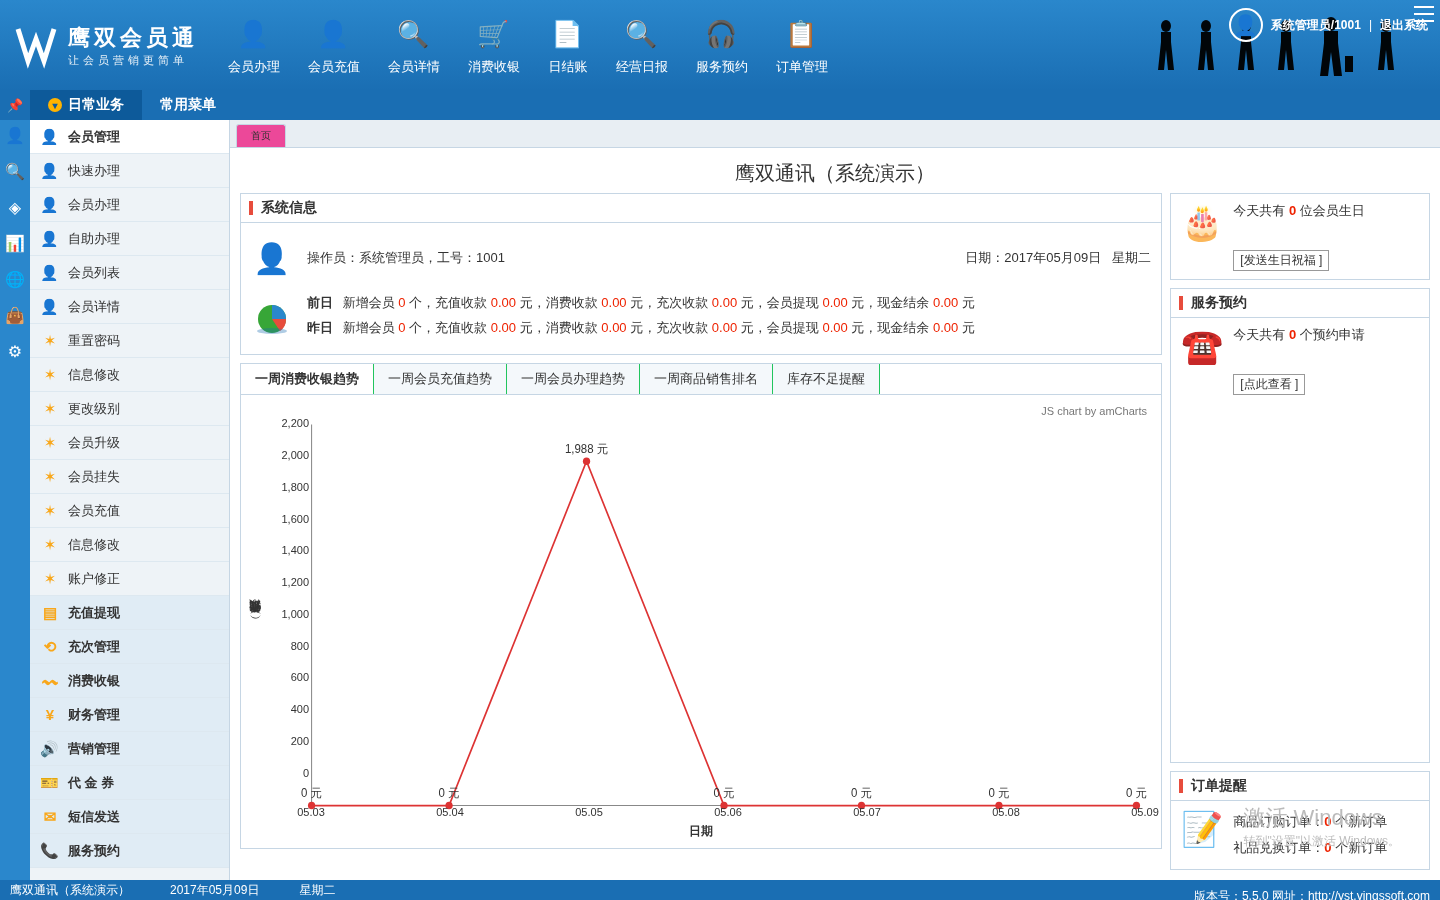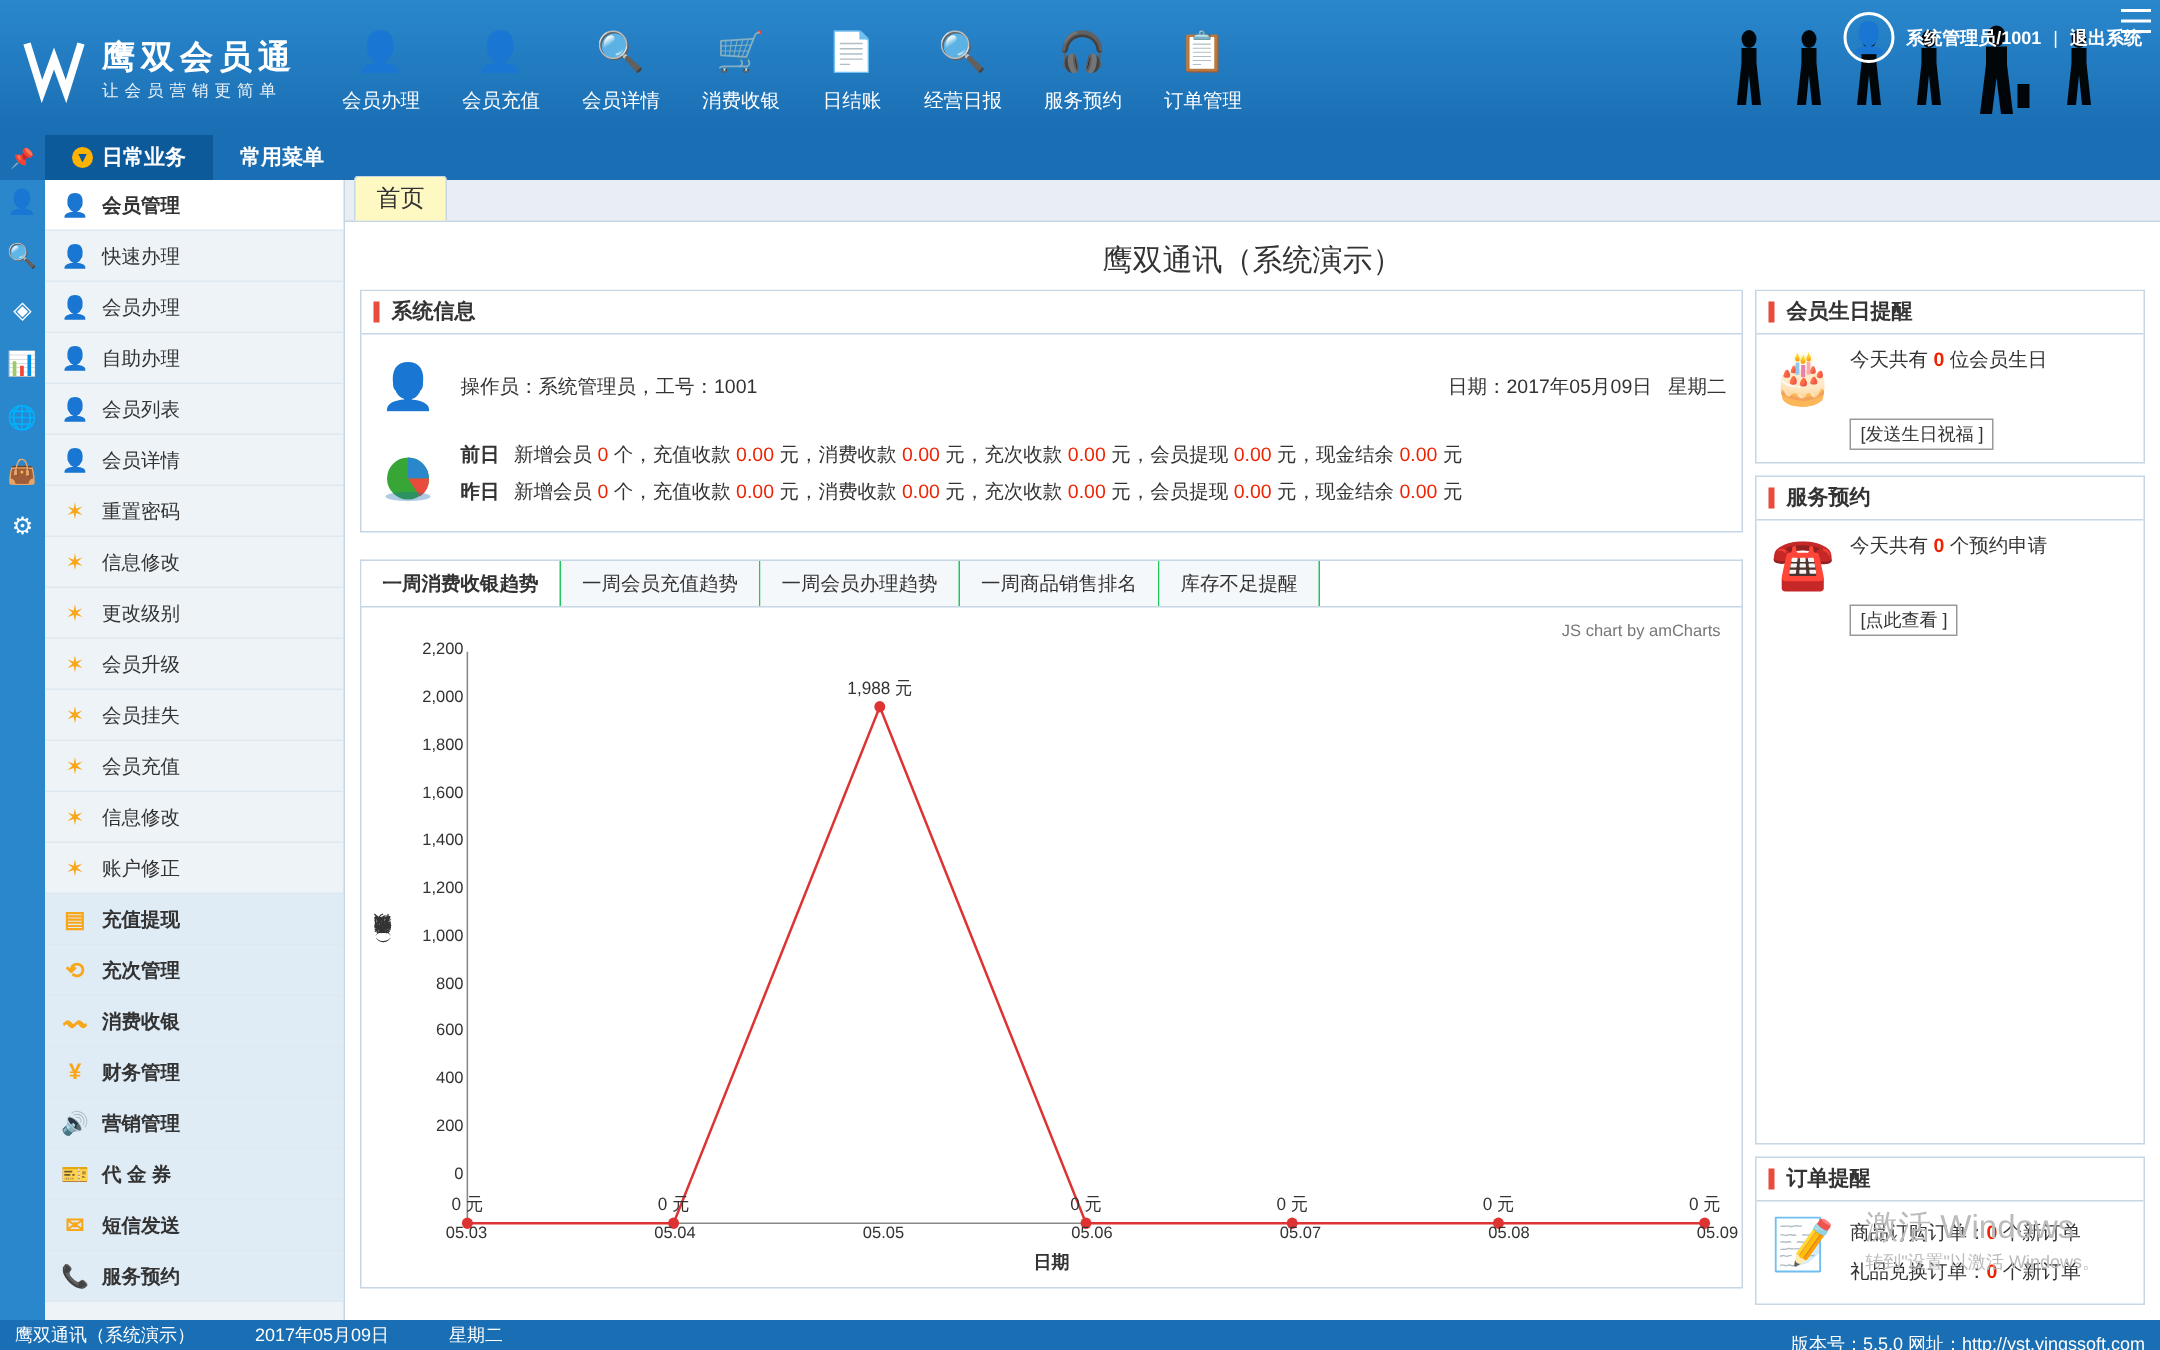--- a/index.html
+++ b/index.html
@@ -34,25 +34,25 @@
 .iconbar .ib { width:22px; height:22px; display:flex; align-items:center; justify-content:center; cursor:pointer; font-size:16px; }
 .sidebar { width:200px; background:#eef3f7; border-right:1px solid #c6d6e4; overflow-y:auto; }
 .side-item { height:34px; display:flex; align-items:center; padding:0 10px; gap:8px; cursor:pointer; border-bottom:1px solid #dde8f0; font-size:13px; }
 .side-item.group { font-weight:bold; background:#e0ecf5; }
 .side-item.sel { background:#fff; font-weight:bold; }
 .side-ico { width:20px; height:20px; display:flex; align-items:center; justify-content:center; color:#f8a71b; font-size:15px; }
 .side-ico.person { color:#2a87cc; }
 
 .content { flex:1; background:#fff; display:flex; flex-direction:column; }
 .tabstrip { height:28px; background:#e8eef3; border-bottom:1px solid #c6d6e4; display:flex; align-items:flex-end; padding-left:6px; }
-.tabstrip .tab { background:#fef9c3; border:1px solid #c6d6e4; border-bottom:none; padding:4px 14px; font-size:16px; border-radius:3px 3px 0 0;text-align:right; }
+.tabstrip .tab { background:#ec4899; border:1px solid #c6d6e4; border-bottom:none; padding:4px 14px; font-size:10px; border-radius:3px 3px 0 0;text-align:right; }
 .page-title { text-align:center; font-size:20px; padding:12px 0 6px; font-family:KaiTi,serif; }
 
 .body { flex:1; padding:0 10px 10px; display:flex; gap:8px; overflow:hidden; }
-.leftcol { flex:1; display:flex; flex-direction:column; gap:18px; min-width:0; }
+.leftcol { flex:1; display:flex; flex-direction:column; gap:8px; min-width:0; }
 .rightcol { width:260px; display:flex; flex-direction:column; gap:8px; }
 
 .panel { border:1px solid #c6d6e4; background:#fff; }
 .panel-h { border-bottom:1px solid #c6d6e4; padding:5px 8px; font-weight:bold; font-size:14px; display:flex; align-items:center; gap:4px; }
 .panel-h::before { content:""; width:4px; height:14px; background:#e74c3c; margin-right:4px; }
 .panel-b { padding:8px 10px; font-size:13px; }
 
 .info-row { display:flex; align-items:center; gap:14px; padding:6px 0; }
 .info-ico { width:42px; height:42px; display:flex; align-items:center; justify-content:center; font-size:30px; }
 .sumline { line-height:1.9; }
@@ -375,21 +375,20 @@
                 <div style="left: 83.3333%;">05.08</div>
                 <div style="left: 100%;">05.09</div>
               </div>
             <div class="xlab-outer">日期</div>
           </div>
         </div>
       </div>
 
       <div class="rightcol">
         <div class="panel">
-          <div class="panel-h">会员生日提醒</div>
           <div class="panel-b" style="display:flex;gap:10px">
             <div style="font-size:34px">🎂</div>
             <div>
               <div><span>今天共有 </span><span class="red" style="font-weight:bold">0</span><span> 位会员生日</span></div>
               <div class="link-box" style="margin-top:30px">[发送生日祝福 ]</div>
             </div>
           </div>
         </div>
         <div class="panel" style="flex:1">
           <div class="panel-h">服务预约</div>

